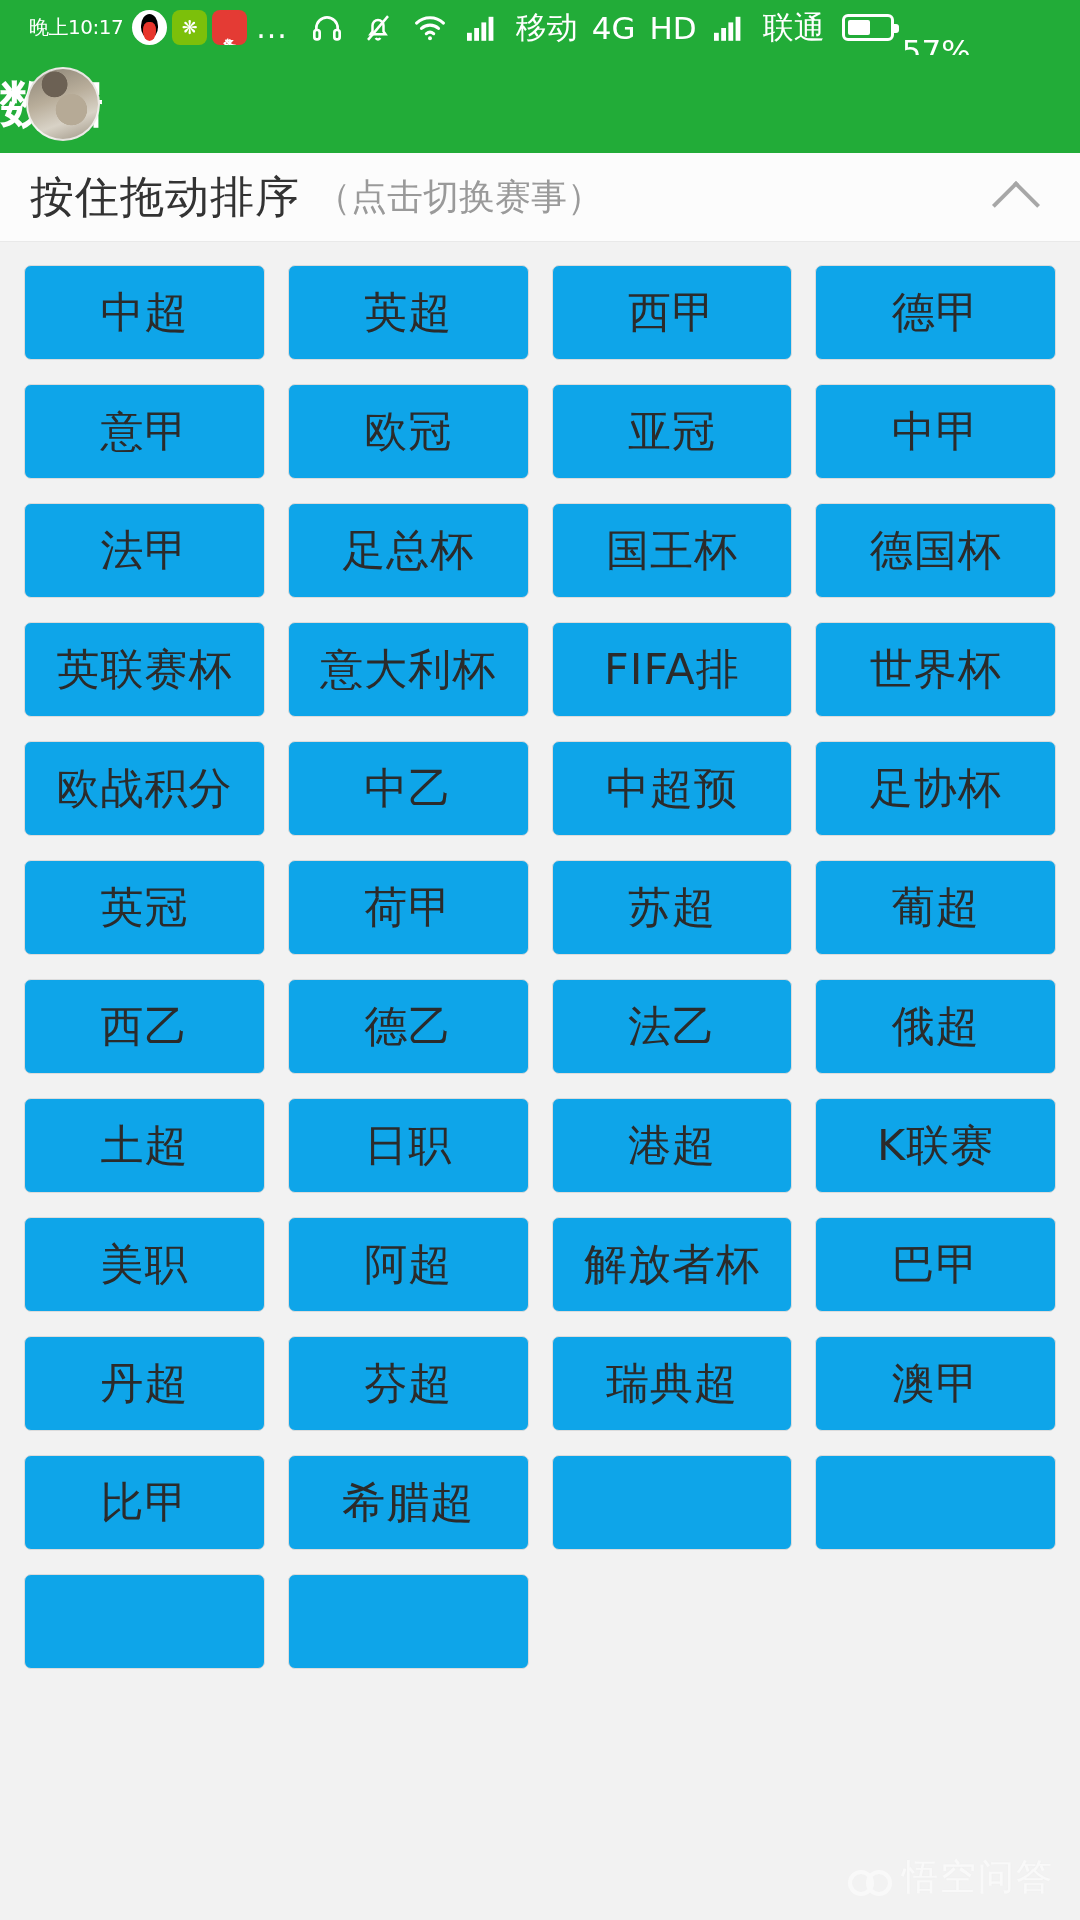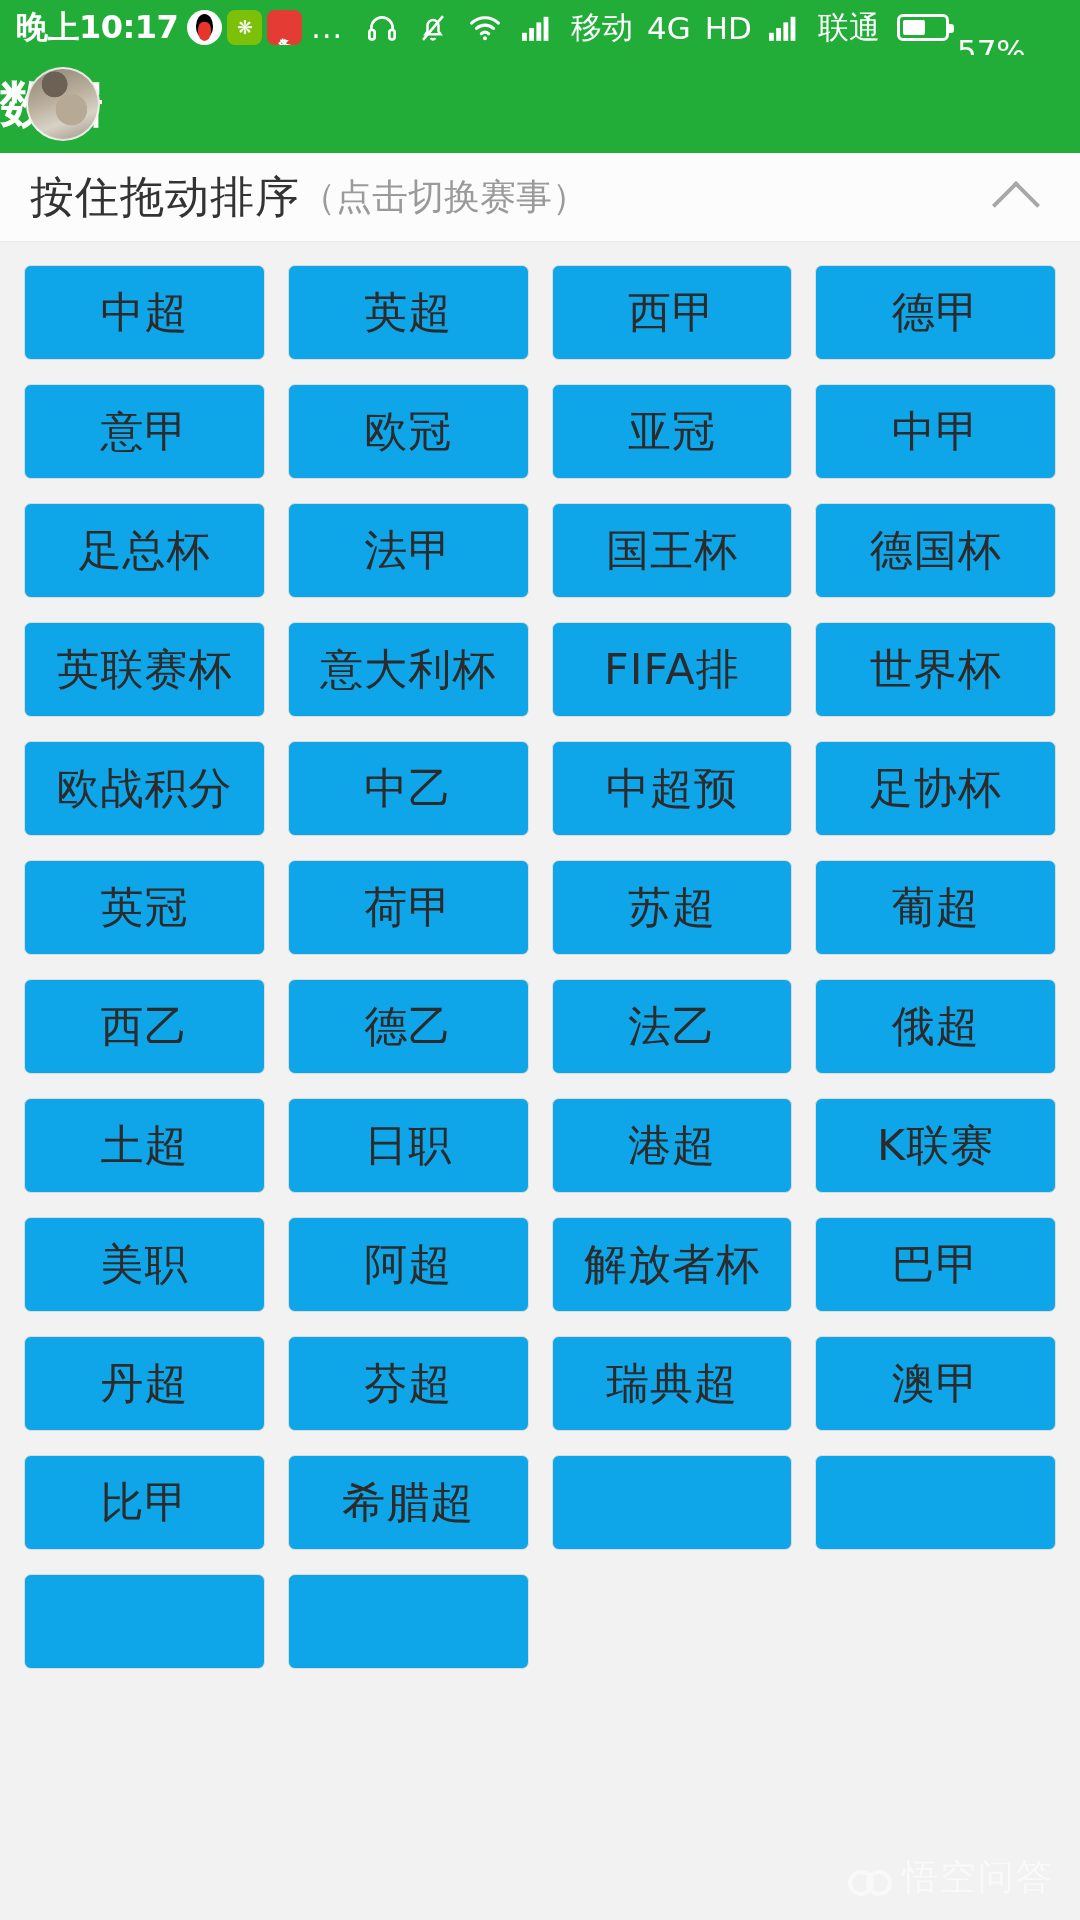--- a/index.html
+++ b/index.html
@@ -9,21 +9,21 @@
     background:#f2f2f2; overflow:hidden;
   }
   #app { position:relative; width:1080px; height:1920px; }
 
   
   .statusbar{
     height:55px; background:#22ac38; color:#fff;
     display:flex; align-items:center; padding:0 18px 0 16px; gap:0;
     font-size:31px; letter-spacing:0;
   }
-  .sb-time{ font-size:32px; font-weight:700; letter-spacing:-.5px; margin-right:9px; }
+  .sb-time{ font-size:20px; font-weight:400; letter-spacing:-.5px; margin-right:9px;margin-left:13px; }
   .sb-app{ width:35px; height:35px; border-radius:8px; margin-right:5px;
            display:flex; align-items:center; justify-content:center;
            font-size:15px; color:#fff; overflow:hidden; flex:none;}
   .qq{ background:#fff; position:relative; border-radius:50%; }
   .qq::before{ content:""; position:absolute; left:9px; top:4px; width:17px; height:24px;
                background:#000; border-radius:50% 50% 45% 45%; }
   .qq::after{ content:""; position:absolute; left:11px; top:12px; width:13px; height:19px;
               background:#e8352c; border-radius:40% 40% 50% 50%; }
   .app-g{ background:#7cc00a; position:relative; }
   .app-g::after{ content:"❋"; color:#fff; font-size:19px; line-height:1; }
@@ -52,21 +52,21 @@
     background:
       radial-gradient(circle at 38% 22%, #6c6154 0 18%, transparent 19%),
       radial-gradient(circle at 62% 58%, #b6aa96 0 26%, transparent 27%),
       linear-gradient(160deg,#8b8375 0%,#b9ae9b 42%,#d8d2c6 70%,#9d9383 100%);
   }
   .title{ color:#fff; font-size:50px; font-weight:bold; letter-spacing:3px; }
 
   
   .sorthead{
     height:89px; background:#fcfcfc; display:flex; align-items:center;
-    padding:0 26px 0 30px; border-bottom:1px solid #e9e9e9;
+    padding:0 26px 0 30px; border-bottom:1px solid #e9e9e9;gap:15px;
   }
   .sh-main{ font-size:44px; color:#333; letter-spacing:1px; }
   .sh-sub{ font-size:36px; color:#9a9a9a; letter-spacing:0; }
   .sh-spacer{ flex:1 1 auto; }
   .chev{ width:46px; height:46px; position:relative; margin-right:16px; }
   .chev::before{
     content:""; position:absolute; left:7px; top:14px; width:30px; height:30px;
     border-left:4px solid #a7a7a7; border-top:4px solid #a7a7a7;
     transform:rotate(45deg);
   }
@@ -180,22 +180,22 @@
   <div class="gridwrap">
     <div class="grid" id="grid">
         <div class="cell">中超</div>
         <div class="cell">英超</div>
         <div class="cell">西甲</div>
         <div class="cell">德甲</div>
         <div class="cell">意甲</div>
         <div class="cell">欧冠</div>
         <div class="cell">亚冠</div>
         <div class="cell">中甲</div>
+        <div class="cell">法甲</div>
         <div class="cell">足总杯</div>
-        <div class="cell">法甲</div>
         <div class="cell">国王杯</div>
         <div class="cell">德国杯</div>
         <div class="cell">英联赛杯</div>
         <div class="cell">意大利杯</div>
         <div class="cell">FIFA排</div>
         <div class="cell">世界杯</div>
         <div class="cell">欧战积分</div>
         <div class="cell">中乙</div>
         <div class="cell">中超预</div>
         <div class="cell">足协杯</div>

